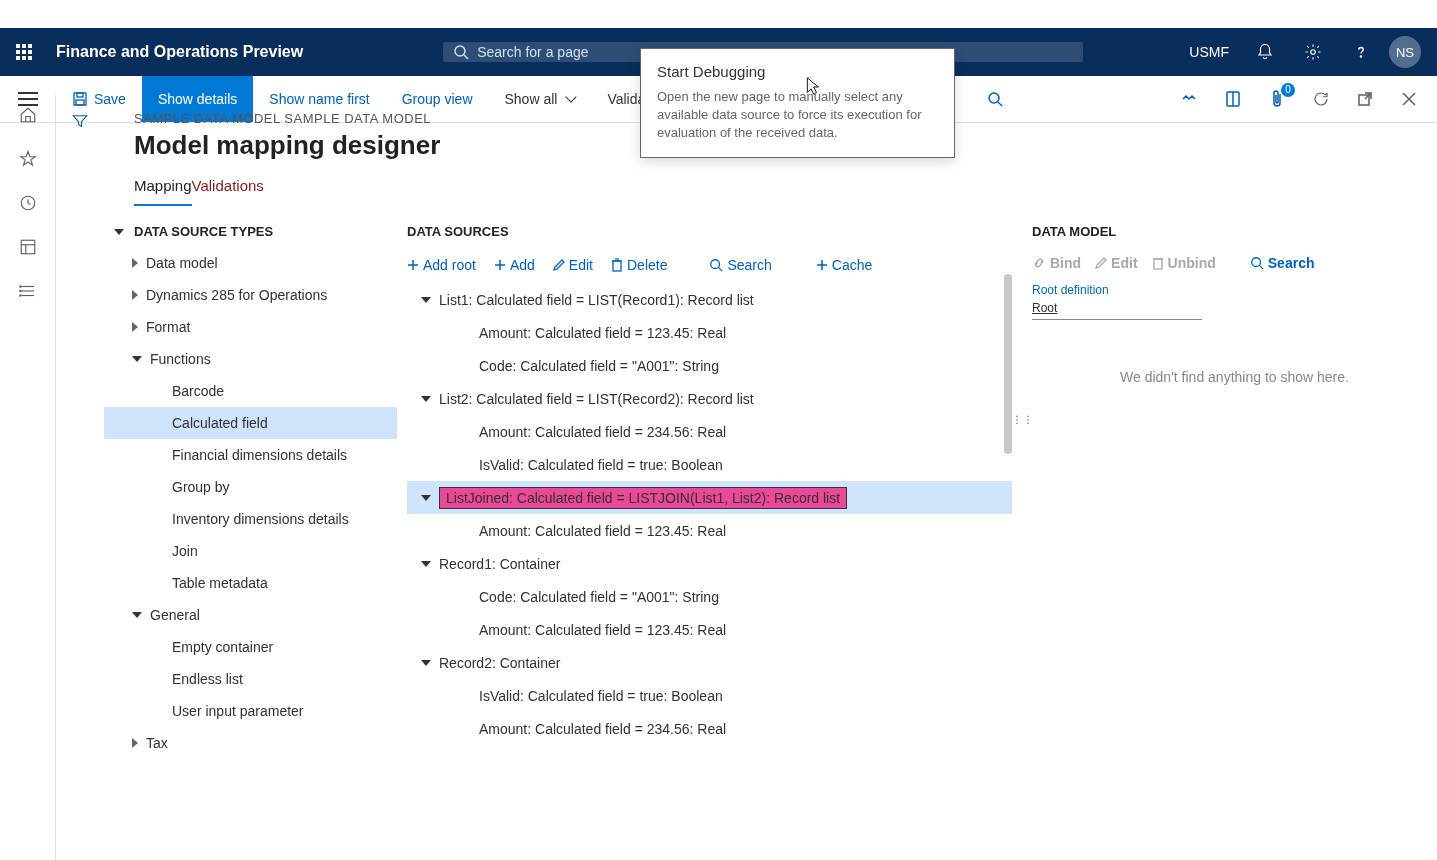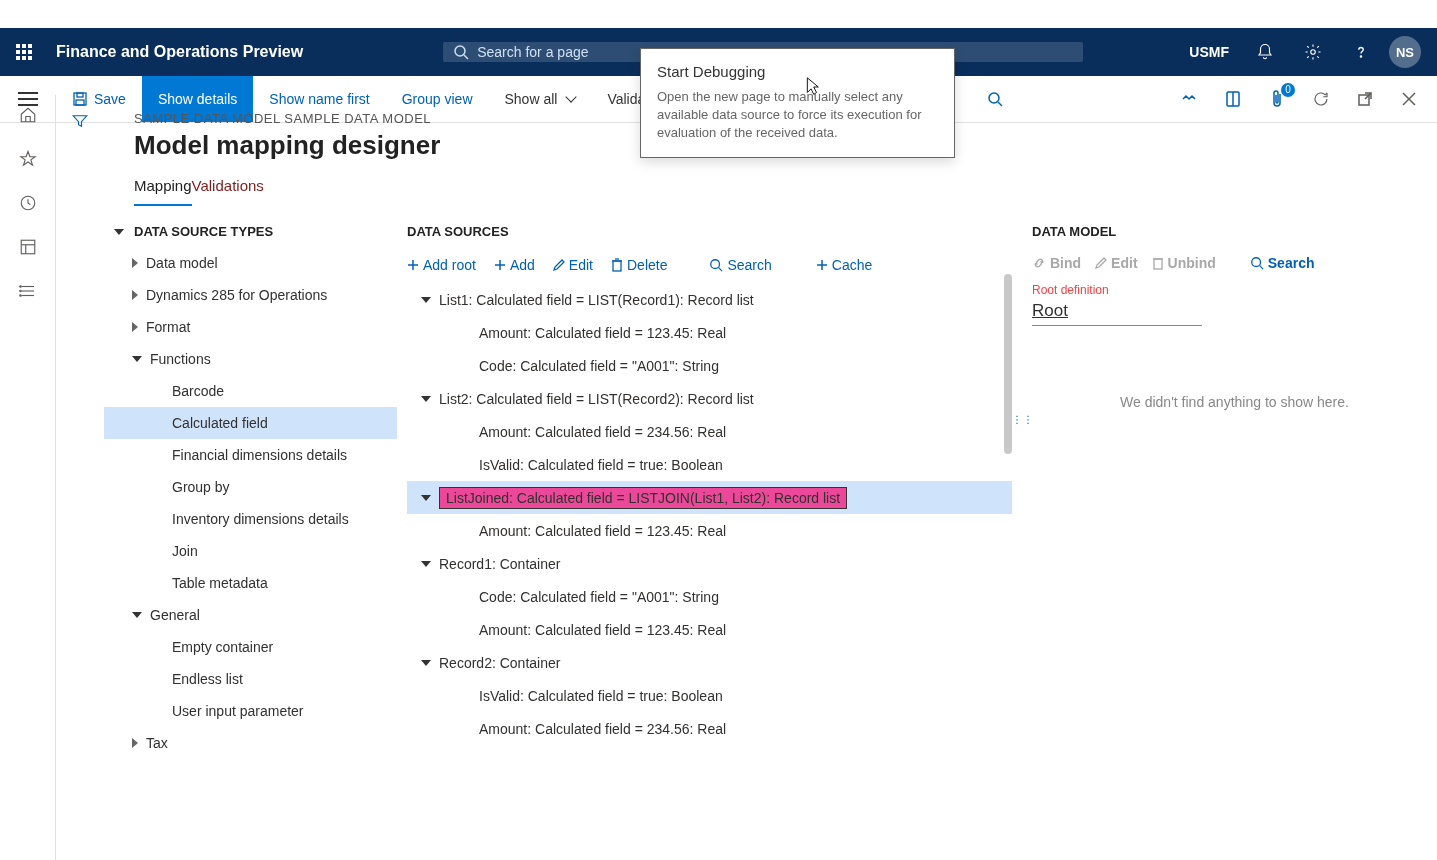--- a/index.html
+++ b/index.html
@@ -7,21 +7,21 @@
   
   
   .topbar { height: 48px; background: #0a2e5c; display: flex; align-items: center; color: #fff; margin-top: 28px; }
   .waffle { width: 48px; height: 48px; display: flex; align-items: center; justify-content: center; cursor: pointer; }
   .waffle-dots { display: grid; grid-template-columns: repeat(3, 4px); grid-template-rows: repeat(3, 4px); gap: 2px; }
   .waffle-dots span { background: #fff; width: 4px; height: 4px; }
   .app-title { font-size: 16px; font-weight: 600; padding-left: 8px; }
   .search-bar { margin-left: 140px; flex: 0 0 640px; height: 20px; background: rgba(255,255,255,0.15); border-radius: 2px; display: flex; align-items: center; padding: 0 10px; font-size: 14px; color: #cfe0f3; }
   .search-bar svg { margin-right: 8px; }
   .top-spacer { flex: 1; }
-  .top-right { display: flex; align-items: center; gap: 8px; padding-right: 16px; font-weight: bold; }
+  .top-right { display: flex; align-items: center; gap: 8px; padding-right: 16px; }
   .top-icon { width: 40px; height: 40px; display: flex; align-items: center; justify-content: center; color: #fff; cursor: pointer; }
   .avatar { width: 32px; height: 32px; border-radius: 50%; background: rgba(255,255,255,0.3); display: flex; align-items: center; justify-content: center; font-size: 13px; }
   .company { font-size: 14px; color: #fff; padding-right: 8px; }
 
   
   .cmdbar { height: 47px; border-bottom: 1px solid #e1e1e1; display: flex; align-items: stretch; font-size: 14px; position: relative; }
   .cmdbar-left { width: 56px; display: flex; align-items: center; justify-content: center; border-right: 1px solid transparent; }
   .cmd-btn { display: flex; align-items: center; padding: 0 16px; cursor: pointer; gap: 6px; color: #333; }
   .cmd-btn.blue { color: #0060b6; }
   .cmd-btn.primary { background: #0078d4; color: #fff; }
@@ -83,22 +83,22 @@
   .ds-tree .ind0 { padding-left: 14px; }
   .ds-tree .ind1 { padding-left: 52px; }
   .ds-tree .selected-box { background: #cfe4fa; }
   .ds-tree .selected-box .txt { border: 1px solid #333; padding: 2px 6px; background: #ec4899; }
   .scroll-track { position: absolute; right: 0; top: 60px; width: 8px; height: 500px; background: transparent; }
   .scroll-thumb { position: absolute; top: 0; width: 8px; height: 180px; background: #c8c8c8; border-radius: 4px; }
 
   .dm-toolbar { display: flex; gap: 14px; padding: 8px 0 12px 0; align-items: center; font-size: 14px; color: #a8a8a8; font-weight: bold; }
   .dm-toolbar .tb-btn { display: flex; align-items: center; gap: 4px; cursor: pointer; }
   .dm-toolbar .tb-btn.active { color: #0060b6; }
-  .field-label { font-size: 12px; color: #ef4444; }
-  .field-value { font-size: 17px; border-bottom: 1px solid #888; padding: 4px 0; width: 170px; margin-bottom: 28px; text-decoration: underline; }
+  .field-label { font-size: 12px; color: #0369a1; }
+  .field-value { font-size: 12px; border-bottom: 1px solid #888; padding: 4px 0; width: 170px; margin-bottom: 9px; text-decoration: underline; }
   .empty-msg { color: #888; font-size: 14px; text-align: center; padding-top: 40px; }
   .grip { position: absolute; left: 0; top: 200px; color: #0060b6; font-size: 10px; letter-spacing: 1px; }
 
   svg { display: block; }
 </style>
 </head>
 <body>
 
 <div class="topbar">
   <div class="waffle">

